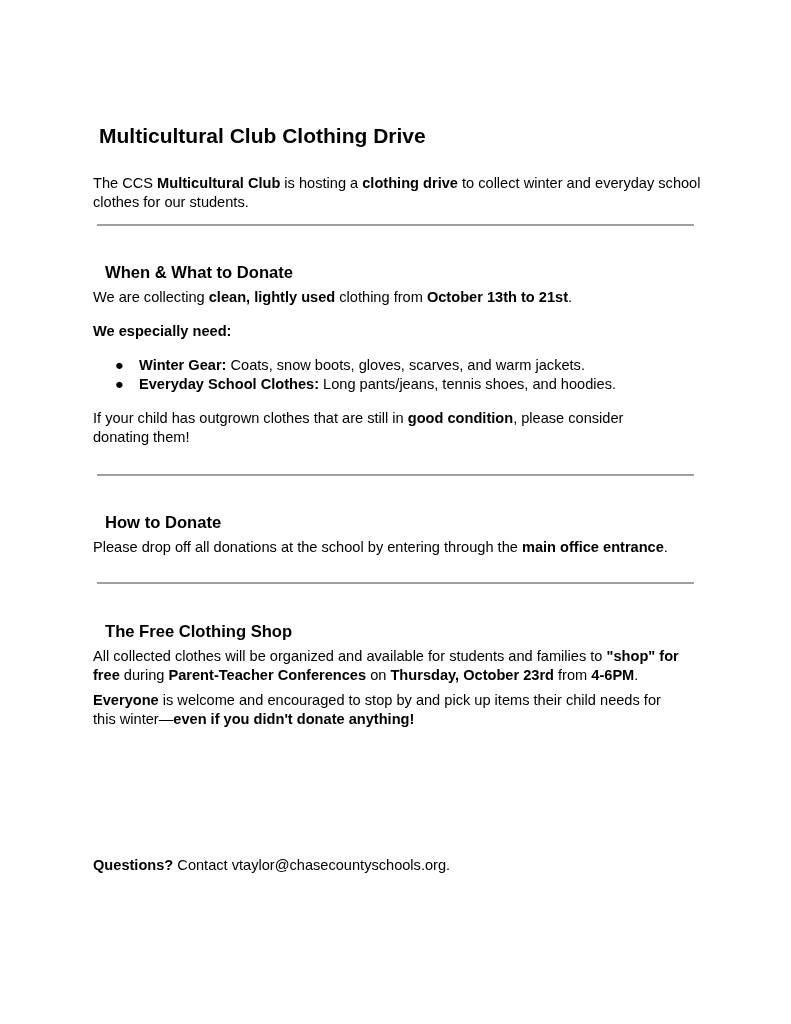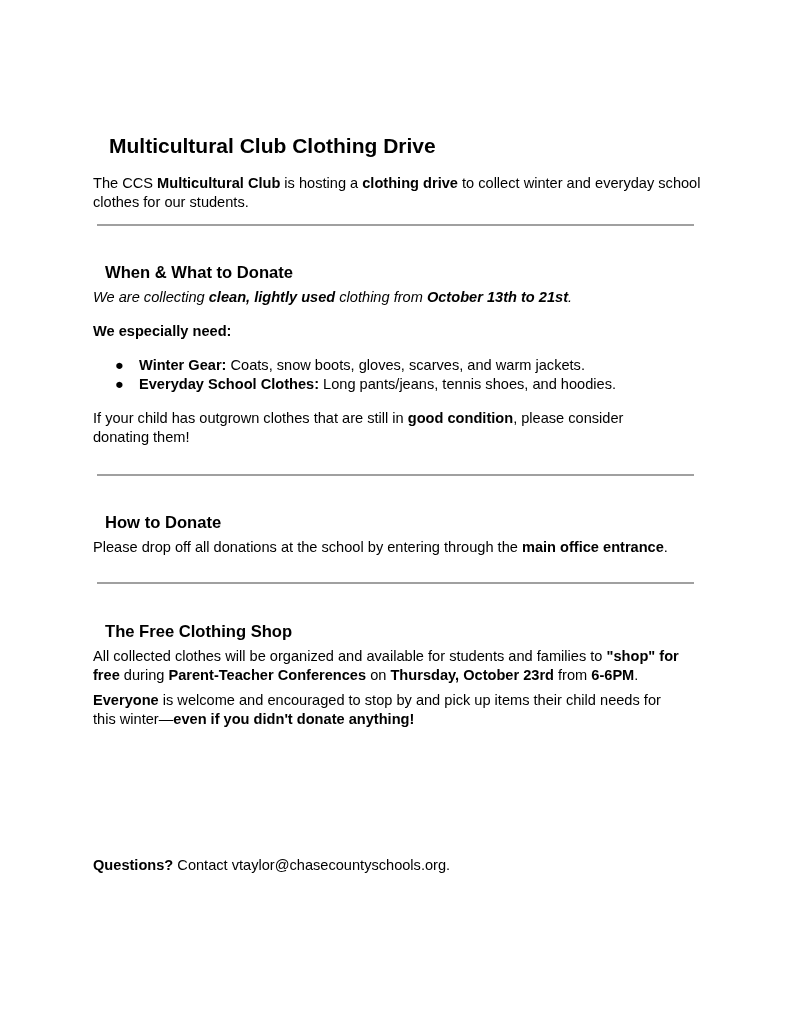--- a/index.html
+++ b/index.html
@@ -18,21 +18,21 @@
     .page {
       position: absolute;
       left: 93px;
       top: 0;
       width: 610px;
     }
     .title {
       position: absolute;
       top: 116px;
       left: 0;
-      margin: 16px;
+      margin: 6px;
       font-size: 21px;
       font-weight: bold;
       line-height: 28px;
       white-space: nowrap;
       text-align: right;
     }
     .para {
       position: absolute;
       left: 0;
       margin: 0;
@@ -83,21 +83,21 @@
 <div class="page">
 
   <h1 class="title">Multicultural Club Clothing Drive</h1>
 
   <p class="para" style="top:174px;"><span>The CCS </span><b>Multicultural Club</b><span> is hosting a </span><b>clothing drive</b><span> to collect winter and everyday school clothes for our students.</span></p>
 
   <div class="hr" style="top:224px;"></div>
 
   <h2 class="h2" style="top:250px;">When &amp; What to Donate</h2>
 
-  <p class="para" style="top:288px;font-style:italic;"><span>We are collecting </span><b>clean, lightly used</b><span> clothing from </span><b>October 13th to 21st</b><span>.</span></p>
+  <p class="para" style="top:288px;"><span>We are collecting </span><b>clean, lightly used</b><span> clothing from </span><b>October 13th to 21st</b><span>.</span></p>
 
   <p class="para" style="top:322px;"><b>We especially need:</b></p>
 
   <ul class="bullets" style="top:356px;">
     <li>
       <span class="dot">●</span><b>Winter Gear:</b><span> Coats, snow boots, gloves, scarves, and warm jackets.</span>
     </li>
     <li>
       <span class="dot">●</span><b>Everyday School Clothes:</b><span> Long pants/jeans, tennis shoes, and hoodies.</span>
     </li>
@@ -108,19 +108,19 @@
   <div class="hr" style="top:474px;"></div>
 
   <h2 class="h2" style="top:500px;">How to Donate</h2>
 
   <p class="para" style="top:538px;"><span>Please drop off all donations at the school by entering through the </span><b>main office entrance</b><span>.</span></p>
 
   <div class="hr" style="top:582px;"></div>
 
   <h2 class="h2" style="top:609px;">The Free Clothing Shop</h2>
 
-  <p class="para" style="top:647px; width:612px;"><span>All collected clothes will be organized and available for students and families to </span><b>"shop" for free</b><span> during </span><b>Parent-Teacher Conferences</b><span> on </span><b>Thursday, October 23rd</b><span> from </span><b>6-6PM</b><span>.</span></p>
+  <p class="para" style="top:647px; width:612px;"><span>All collected clothes will be organized and available for students and families to </span><b>"shop" for free</b><span> during </span><b>Parent-Teacher Conferences</b><span> on </span><b>Thursday, October 23rd</b><span> from </span><b>4-6PM</b><span>.</span></p>
 
   <p class="para" style="top:691px; width:590px;"><b>Everyone</b><span> is welcome and encouraged to stop by and pick up items their child needs for this winter—</span><b>even if you didn't donate anything!</b></p>
 
   <p class="para" style="top:856px;"><b>Questions?</b><span> Contact vtaylor@chasecountyschools.org.</span></p>
 
 </div>
 
 </body></html>

